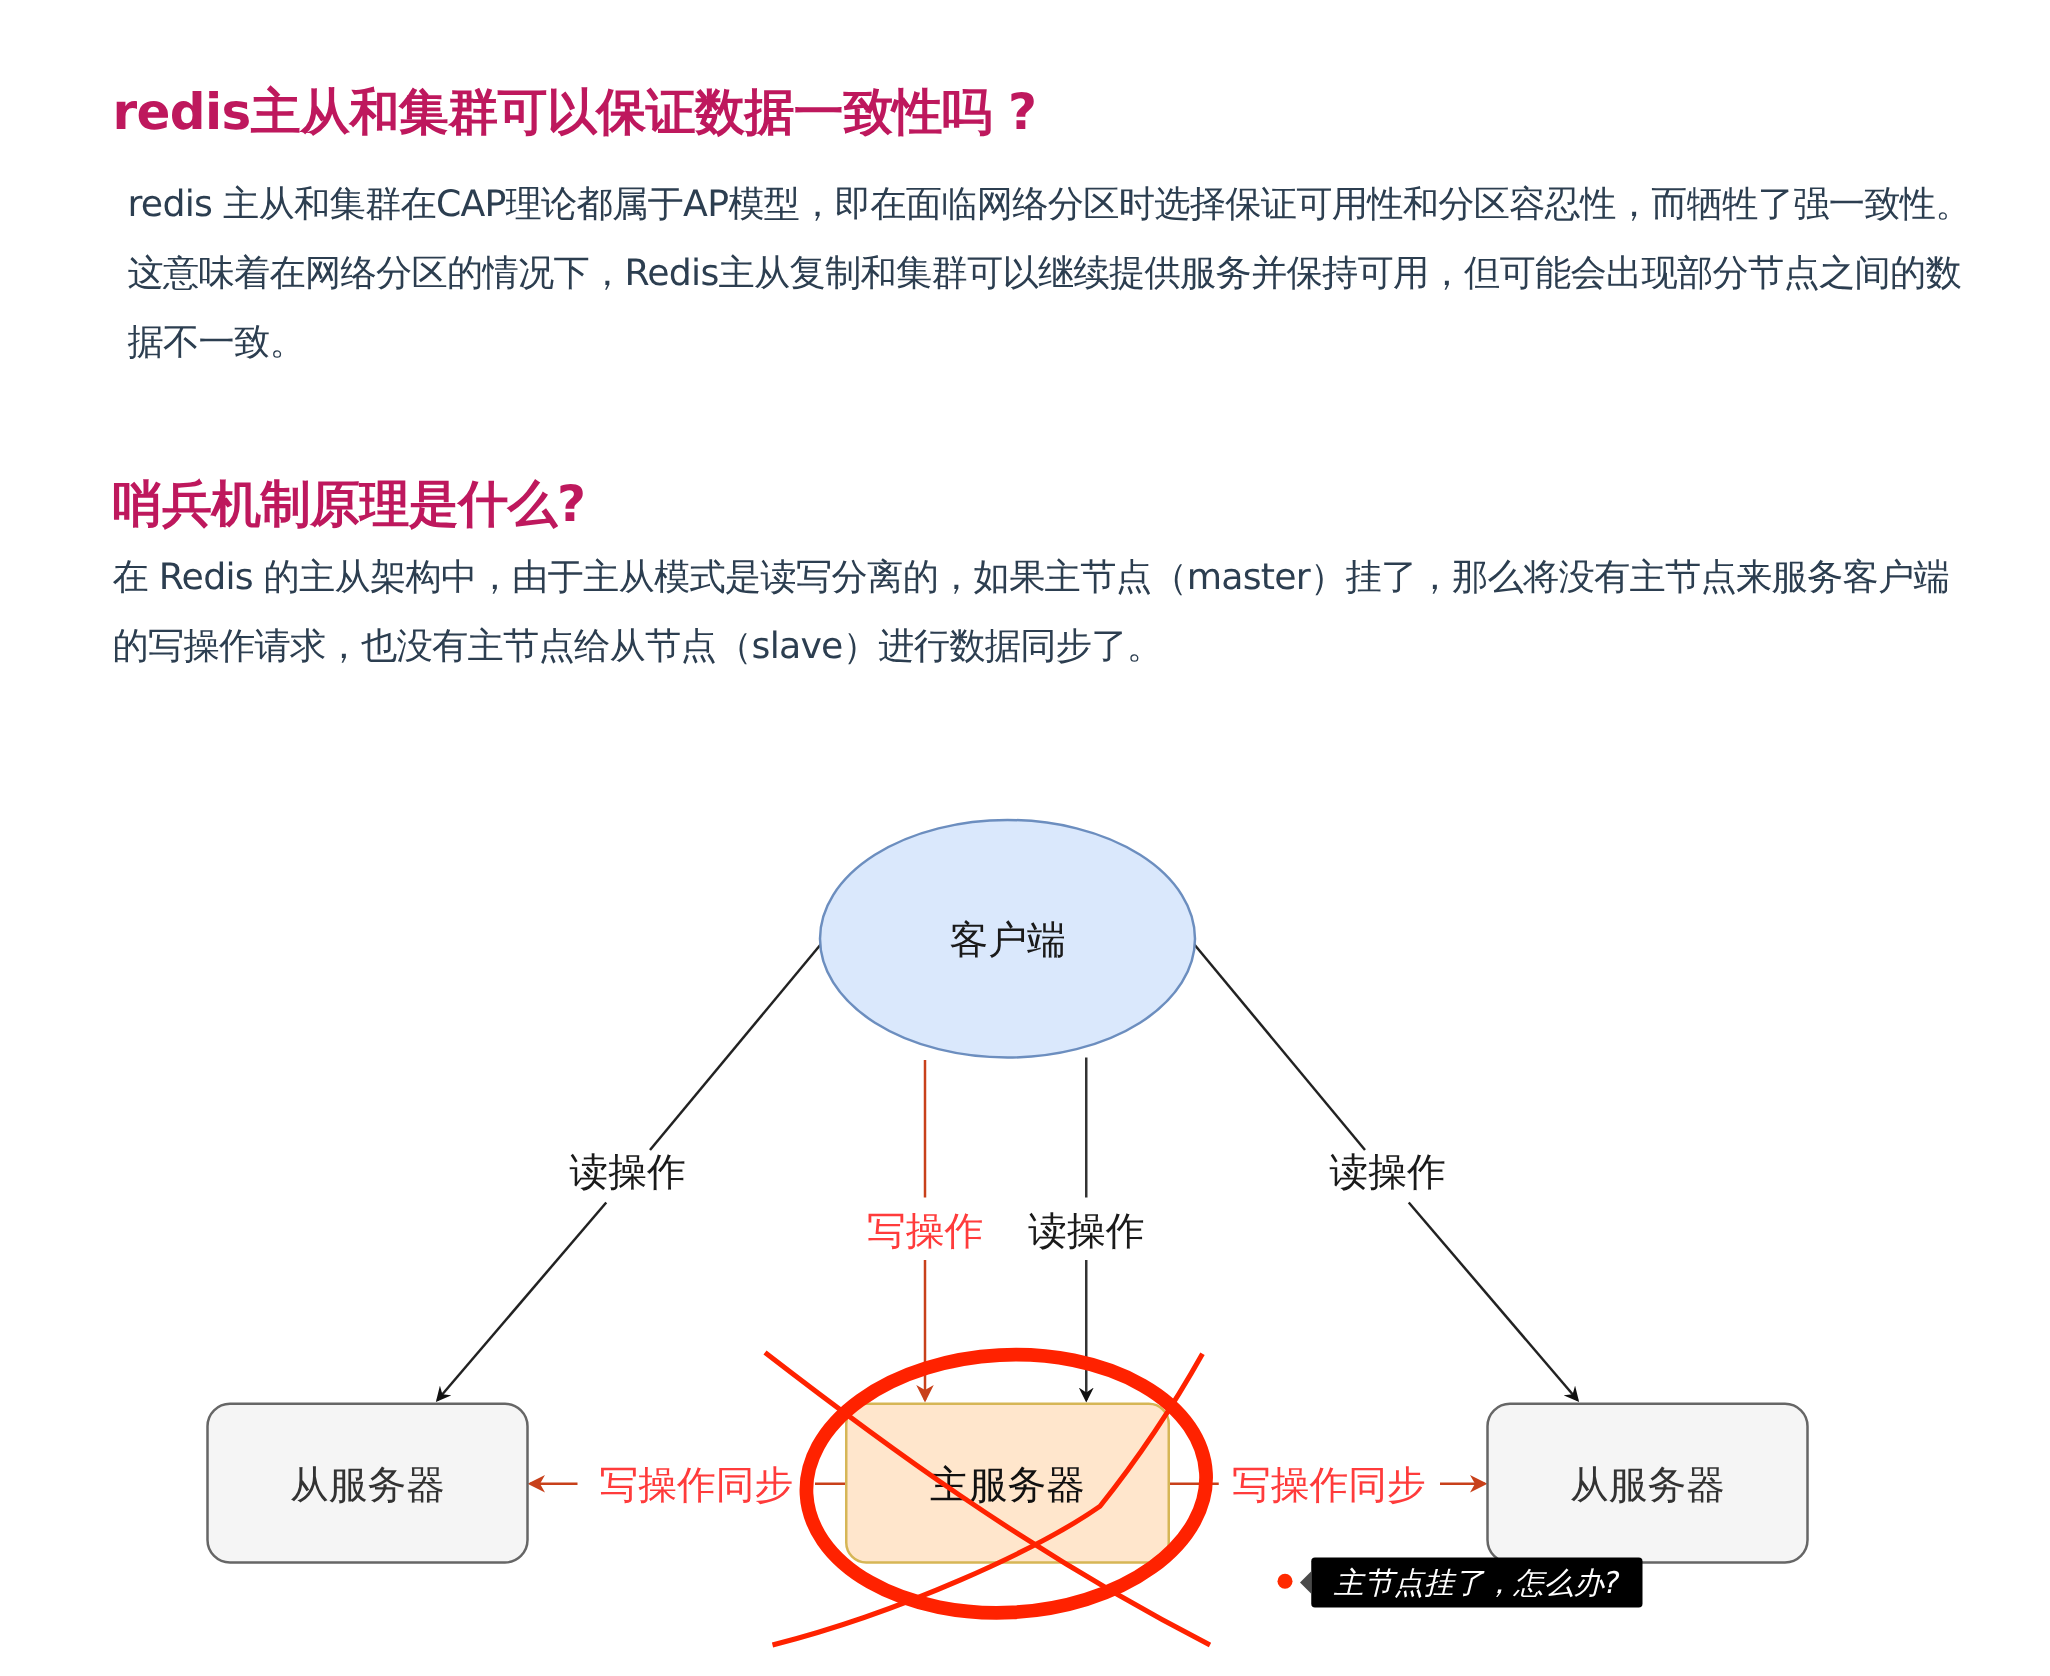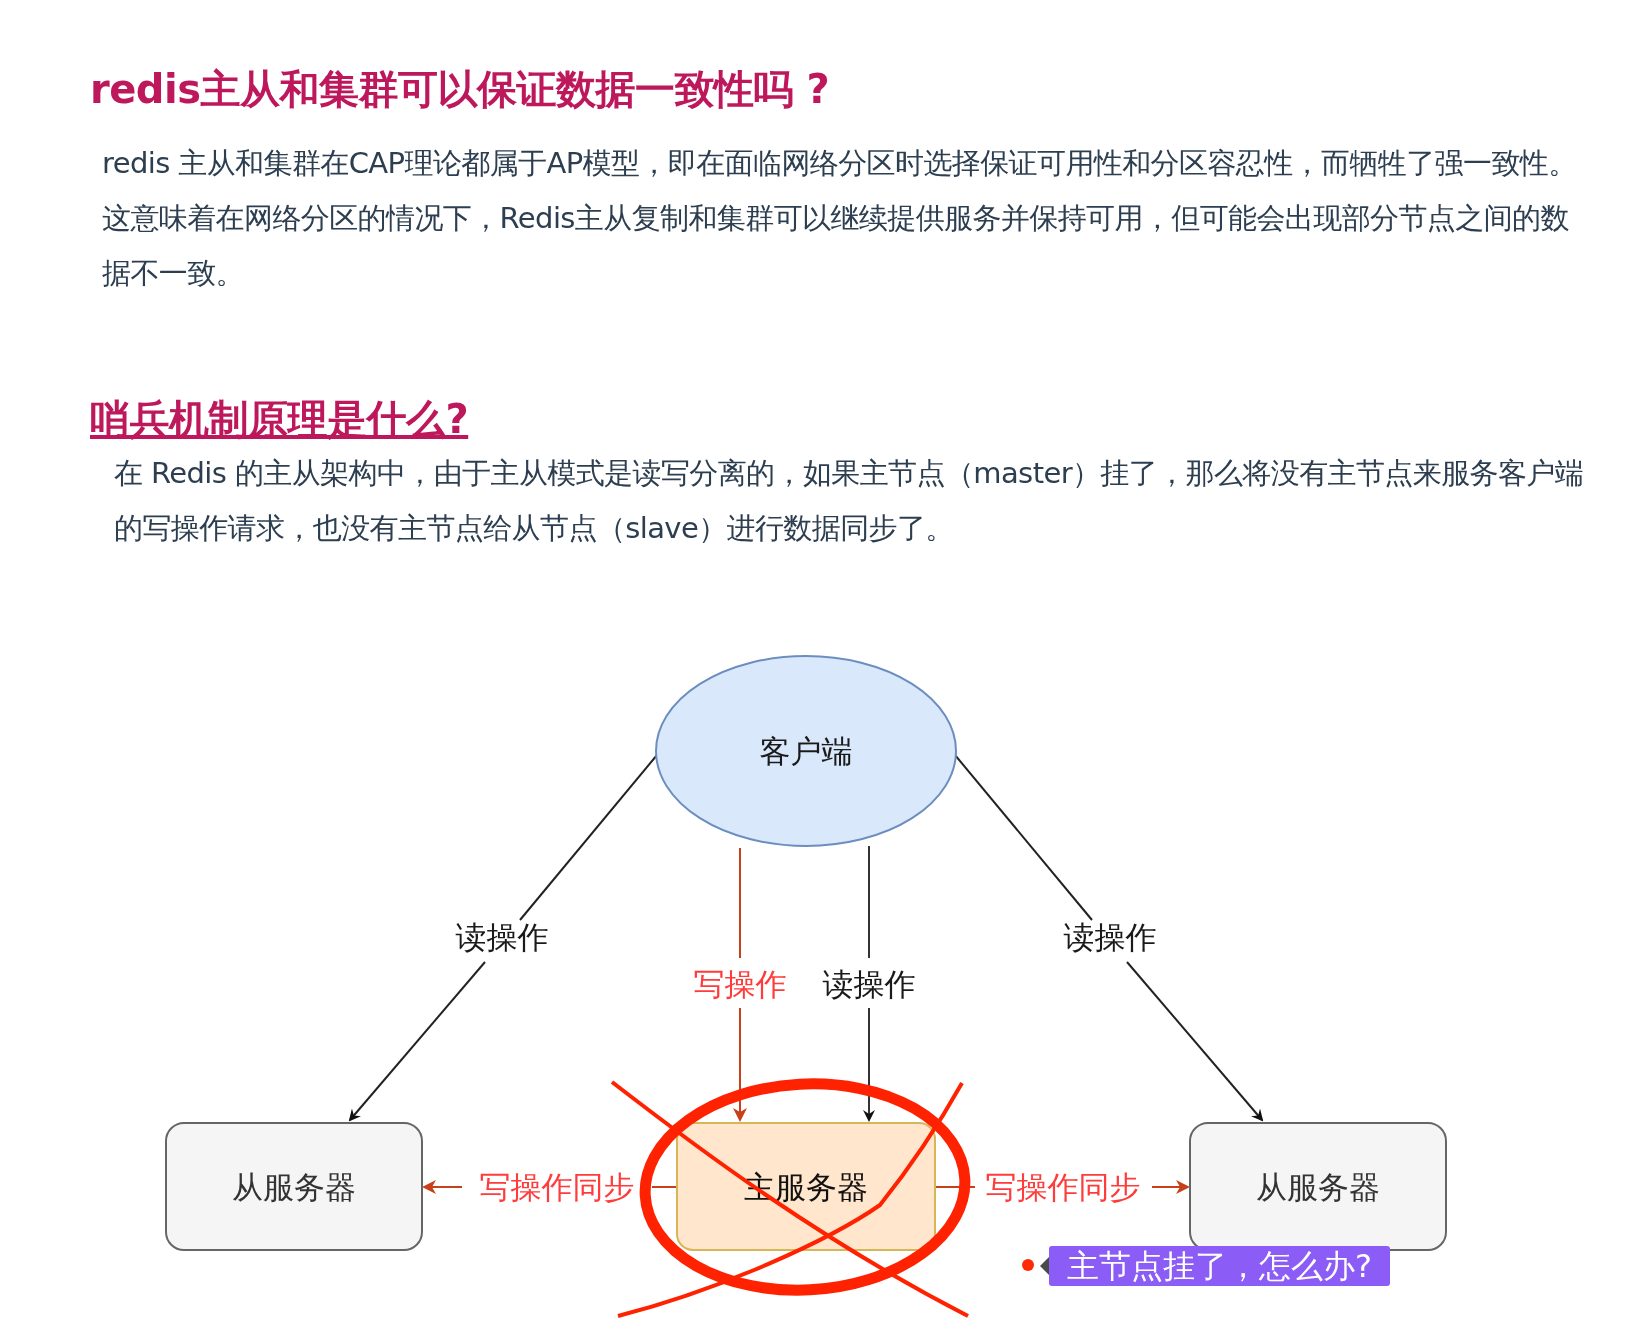--- a/index.html
+++ b/index.html
@@ -5,36 +5,36 @@
   html, body { margin: 0; padding: 0; background: #ffffff; }
   body { width: 1640px; height: 1341px; position: relative; overflow: hidden;
          font-family: "DejaVu Sans", "Liberation Sans", sans-serif; color: #2c3e50; }
   .h2 { position: absolute; left: 90px; margin: 0; font-size: 40px; font-weight: bold;
         color: #be185d; letter-spacing: -0.5px; white-space: nowrap; }
   .para { position: absolute; left: 90px; width: 1490px; margin: 0; font-size: 29px;
           line-height: 55px; color: #2c3e50; letter-spacing: -0.6px; }
   .diagram { position: absolute; left: 0; top: 0; width: 1640px; height: 1341px; }
   .dlabel { font-family: "DejaVu Sans", sans-serif; font-size: 31px; }
   .tooltip { position: absolute; left: 1049px; top: 1246px; height: 40px; padding: 0 18px;
-             background: #8b5cf6; color: #ffffff; font-size: 32px; line-height: 40px;
-             border-radius: 3px; white-space: nowrap; }
+             background: #000000; color: #ffffff; font-size: 24px; line-height: 40px;
+             border-radius: 3px; white-space: nowrap; font-style: italic; }
   .tooltip::before { content: ""; position: absolute; left: -9px; top: 11px;
              border-top: 9px solid transparent; border-bottom: 9px solid transparent;
              border-right: 9px solid #4a4a4a; }
   .tip-dot { position: absolute; left: 1022px; top: 1259px; width: 12px; height: 12px;
              border-radius: 50%; background: #ff2a00; }
 </style>
 </head>
 <body>
 
 <h2 class="h2" style="top:62px;">redis主从和集群可以保证数据一致性吗 ?</h2>
 <p class="para" style="top:136px;margin-left:12px;">redis 主从和集群在CAP理论都属于AP模型，即在面临网络分区时选择保证可用性和分区容忍性，而牺牲了强一致性。这意味着在网络分区的情况下，Redis主从复制和集群可以继续提供服务并保持可用，但可能会出现部分节点之间的数据不一致。</p>
 
-<h2 class="h2" style="top:392px;text-decoration:underline;">哨兵机制原理是什么?</h2>
-<p class="para" style="top:446px;margin-left:24px;">在 Redis 的主从架构中，由于主从模式是读写分离的，如果主节点（master）挂了，那么将没有主节点来服务客户端的写操作请求，也没有主节点给从节点（slave）进行数据同步了。</p>
+<h2 class="h2" style="top:376px;">哨兵机制原理是什么?</h2>
+<p class="para" style="top:434px;">在 Redis 的主从架构中，由于主从模式是读写分离的，如果主节点（master）挂了，那么将没有主节点来服务客户端的写操作请求，也没有主节点给从节点（slave）进行数据同步了。</p>
 
 <svg class="diagram" viewBox="0 0 1640 1341" xmlns="http://www.w3.org/2000/svg">
   <defs>
     <marker id="arrBlack" markerWidth="12" markerHeight="12" refX="10" refY="6" orient="auto" markerUnits="userSpaceOnUse">
       <path d="M0,0 L12,6 L0,12 L4,6 Z" fill="#111"></path>
     </marker>
     <marker id="arrRed" markerWidth="14" markerHeight="14" refX="12" refY="7" orient="auto" markerUnits="userSpaceOnUse">
       <path d="M0,0 L14,7 L0,14 L4,7 Z" fill="#c8401a"></path>
     </marker>
   </defs>

